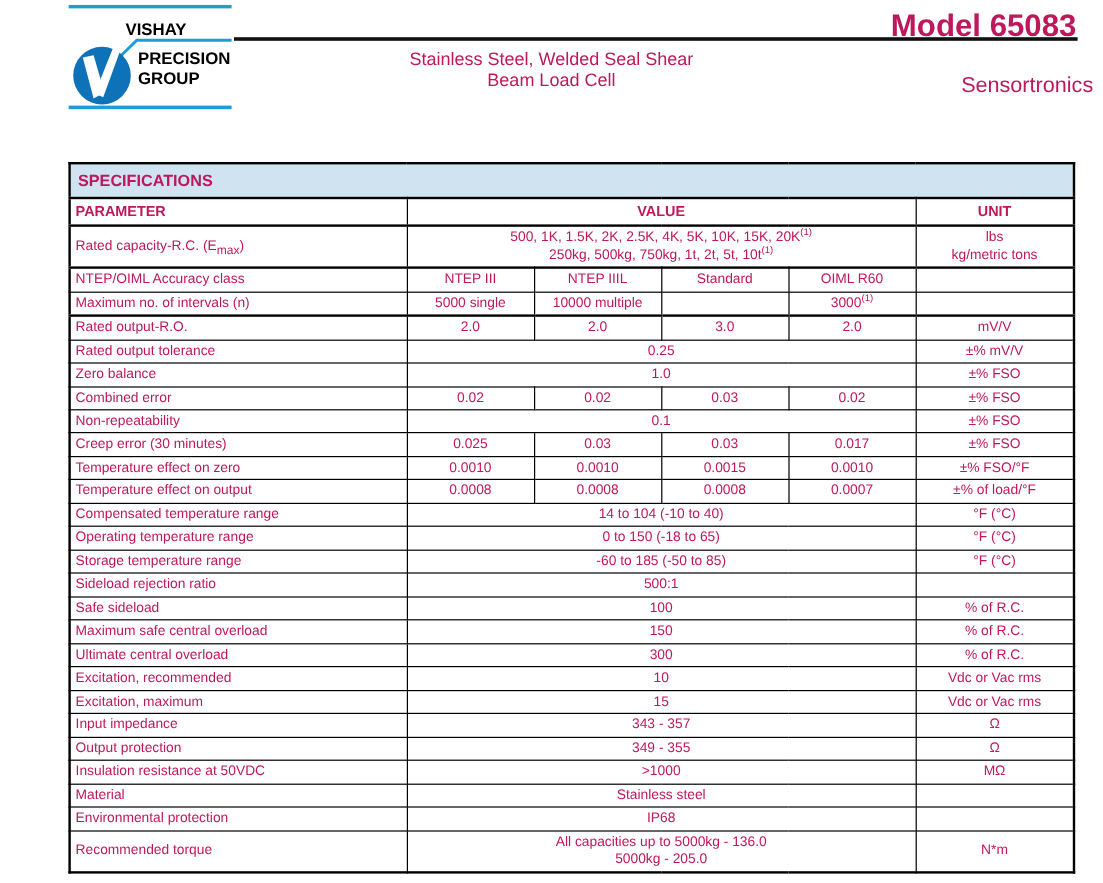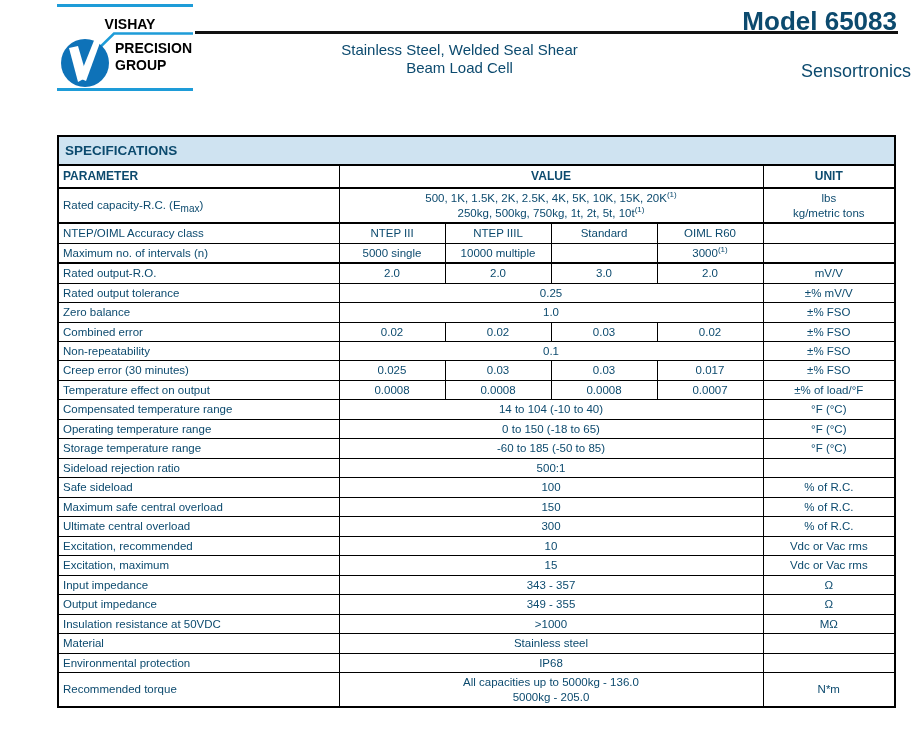--- a/index.html
+++ b/index.html
@@ -1,17 +1,17 @@
 <!DOCTYPE html>
 <html><head>
 <meta charset="utf-8">
 <style>
   html,body{margin:0;padding:0;background:#fff;}
   #page{position:relative;width:919px;height:736px;background:#ffffff;overflow:hidden;
-        font-family:"Liberation Sans","DejaVu Sans",sans-serif;color:#0c4a6e;}
+        font-family:"Liberation Sans","DejaVu Sans",sans-serif;color:#be185d;}
 
   
   #logo-svg{position:absolute;left:57px;top:4px;}
   #model-title{position:absolute;top:6px;right:22px;font-size:26px;font-weight:bold;letter-spacing:0px;}
   #header-rule{position:absolute;left:195px;top:31px;width:703px;height:3px;background:#111;}
   #subtitle{position:absolute;left:0;top:41px;width:919px;text-align:center;font-size:15px;line-height:18px;}
   #company{position:absolute;top:61px;right:8px;font-size:18px;}
 
   
   #spec-table{position:absolute;left:57px;top:135px;width:837px;border-collapse:collapse;
@@ -127,20 +127,28 @@
         </tr>
         <tr>
           <td class="param">Creep error (30 minutes)</td>
           <td class="val">0.025</td>
           <td class="val">0.03</td>
           <td class="val">0.03</td>
           <td class="val">0.017</td>
           <td class="unit">±% FSO</td>
         </tr>
         <tr>
+          <td class="param">Temperature effect on zero</td>
+          <td class="val">0.0010</td>
+          <td class="val">0.0010</td>
+          <td class="val">0.0015</td>
+          <td class="val">0.0010</td>
+          <td class="unit">±% FSO/°F</td>
+        </tr>
+        <tr>
           <td class="param">Temperature effect on output</td>
           <td class="val">0.0008</td>
           <td class="val">0.0008</td>
           <td class="val">0.0008</td>
           <td class="val">0.0007</td>
           <td class="unit">±% of load/°F</td>
         </tr>
         <tr>
           <td class="param">Compensated temperature range</td>
           <td class="val" colspan="4">14 to 104 (-10 to 40)</td>
@@ -185,21 +193,21 @@
           <td class="param">Excitation, maximum</td>
           <td class="val" colspan="4">15</td>
           <td class="unit">Vdc or Vac rms</td>
         </tr>
         <tr>
           <td class="param">Input impedance</td>
           <td class="val" colspan="4">343 - 357</td>
           <td class="unit">Ω</td>
         </tr>
         <tr>
-          <td class="param">Output impedance</td>
+          <td class="param">Output protection</td>
           <td class="val" colspan="4">349 - 355</td>
           <td class="unit">Ω</td>
         </tr>
         <tr>
           <td class="param">Insulation resistance at 50VDC</td>
           <td class="val" colspan="4">&gt;1000</td>
           <td class="unit">MΩ</td>
         </tr>
         <tr>
           <td class="param">Material</td>

